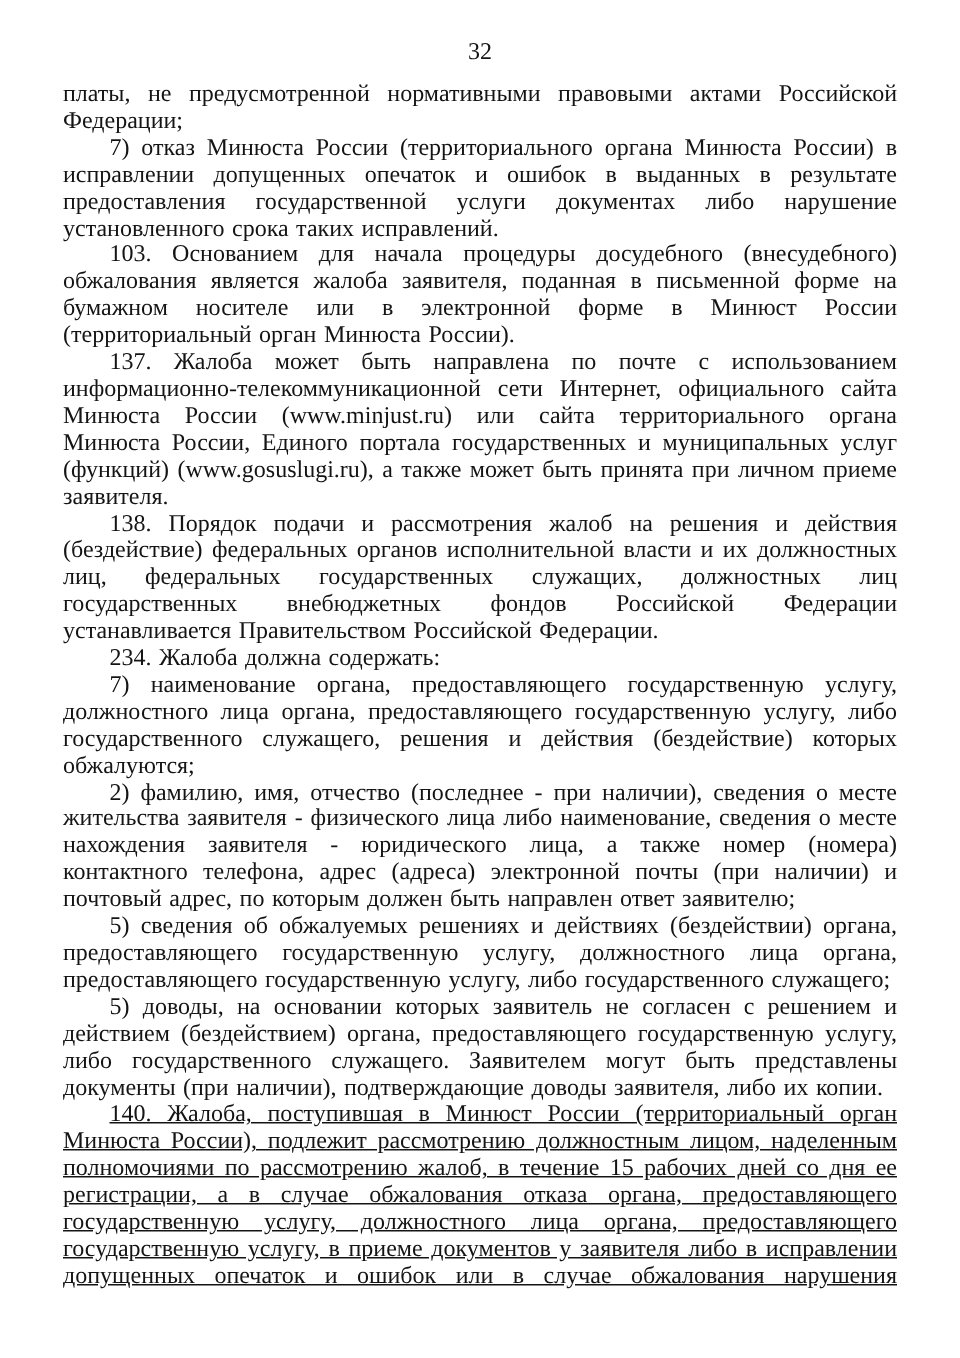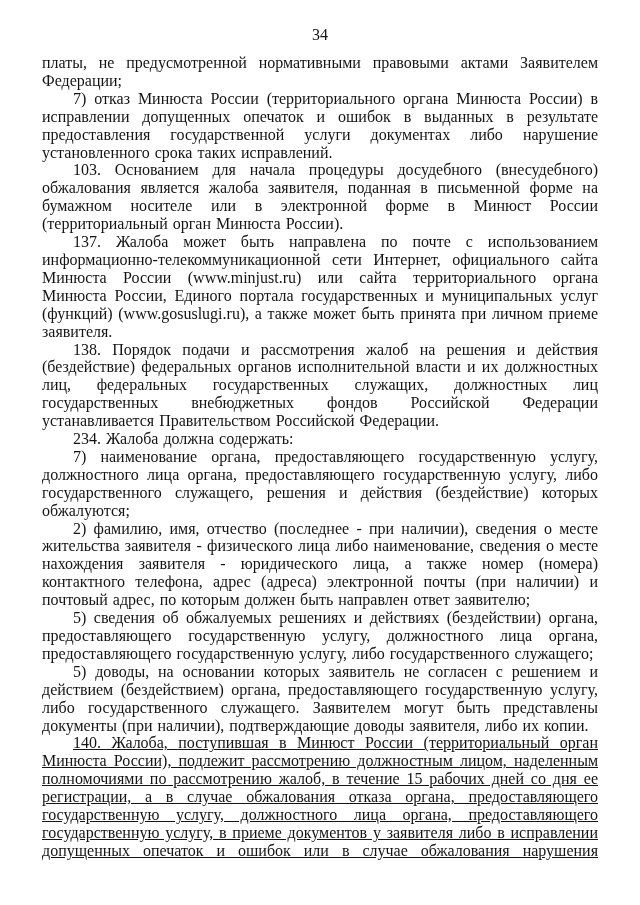--- a/index.html
+++ b/index.html
@@ -44,23 +44,23 @@
   }
   .para.cont {
     text-align-last: justify;
     text-decoration: underline;
   }
 </style>
 </head>
 <body>
 
 <div class="page">
-  <div class="page-number">34</div>
+  <div class="page-number">32</div>
   <div class="content">
-      <p class="para">платы, не предусмотренной нормативными правовыми актами Заявителем Федерации;</p>
+      <p class="para">платы, не предусмотренной нормативными правовыми актами Российской Федерации;</p>
       <p class="para indent">7) отказ Минюста России (территориального органа Минюста России) в исправлении допущенных опечаток и ошибок в выданных в результате предоставления государственной услуги документах либо нарушение установленного срока таких исправлений.</p>
       <p class="para indent">103. Основанием для начала процедуры досудебного (внесудебного) обжалования является жалоба заявителя, поданная в письменной форме на бумажном носителе или в электронной форме в Минюст России (территориальный орган Минюста России).</p>
       <p class="para indent">137. Жалоба может быть направлена по почте с использованием информационно-телекоммуникационной сети Интернет, официального сайта Минюста России (www.minjust.ru) или сайта территориального органа Минюста России, Единого портала государственных и муниципальных услуг (функций) (www.gosuslugi.ru), а также может быть принята при личном приеме заявителя.</p>
       <p class="para indent">138. Порядок подачи и рассмотрения жалоб на решения и действия (бездействие) федеральных органов исполнительной власти и их должностных лиц, федеральных государственных служащих, должностных лиц государственных внебюджетных фондов Российской Федерации устанавливается Правительством Российской Федерации.</p>
       <p class="para indent">234. Жалоба должна содержать:</p>
       <p class="para indent">7) наименование органа, предоставляющего государственную услугу, должностного лица органа, предоставляющего государственную услугу, либо государственного служащего, решения и действия (бездействие) которых обжалуются;</p>
       <p class="para indent">2) фамилию, имя, отчество (последнее - при наличии), сведения о месте жительства заявителя - физического лица либо наименование, сведения о месте нахождения заявителя - юридического лица, а также номер (номера) контактного телефона, адрес (адреса) электронной почты (при наличии) и почтовый адрес, по которым должен быть направлен ответ заявителю;</p>
       <p class="para indent">5) сведения об обжалуемых решениях и действиях (бездействии) органа, предоставляющего государственную услугу, должностного лица органа, предоставляющего государственную услугу, либо государственного служащего;</p>
       <p class="para indent">5) доводы, на основании которых заявитель не согласен с решением и действием (бездействием) органа, предоставляющего государственную услугу, либо государственного служащего. Заявителем могут быть представлены документы (при наличии), подтверждающие доводы заявителя, либо их копии.</p>
       <p class="para indent cont">140. Жалоба, поступившая в Минюст России (территориальный орган Минюста России), подлежит рассмотрению должностным лицом, наделенным полномочиями по рассмотрению жалоб, в течение 15 рабочих дней со дня ее регистрации, а в случае обжалования отказа органа, предоставляющего государственную услугу, должностного лица органа, предоставляющего государственную услугу, в приеме документов у заявителя либо в исправлении допущенных опечаток и ошибок или в случае обжалования нарушения</p>

